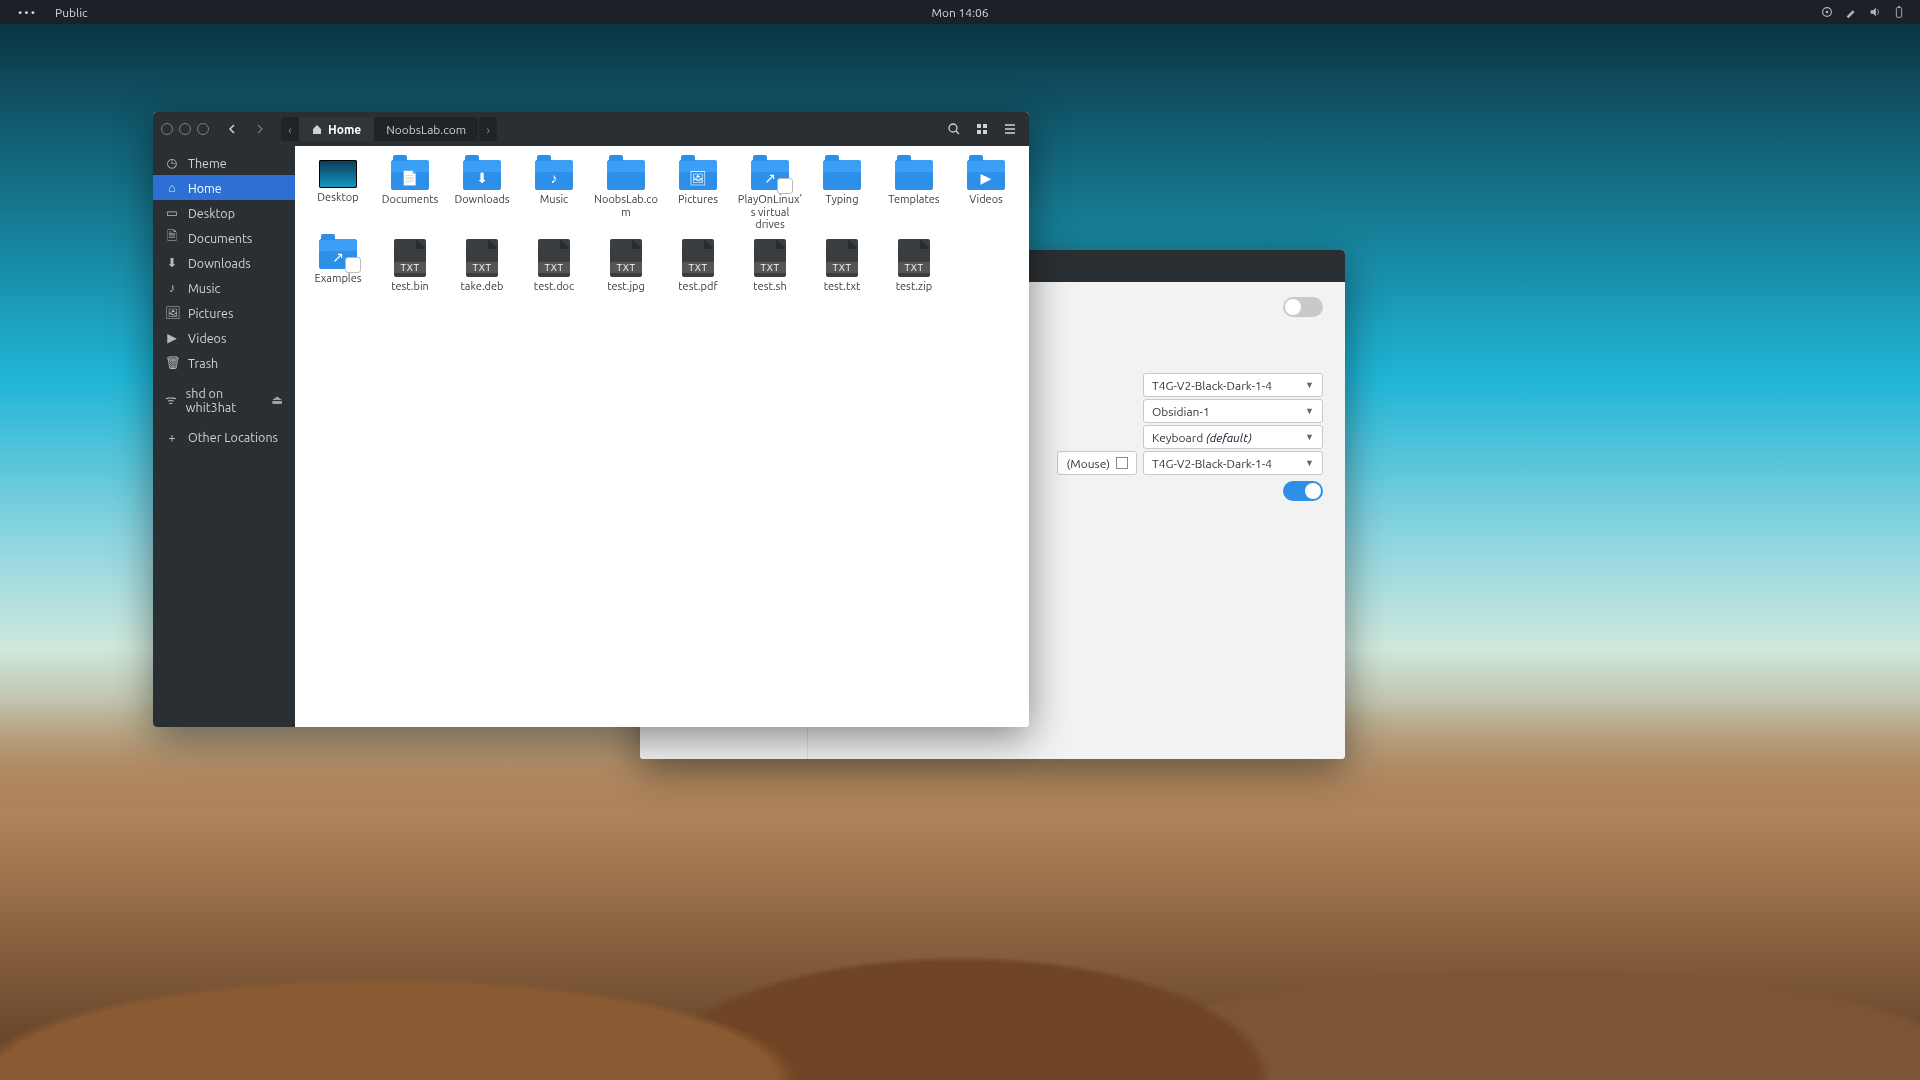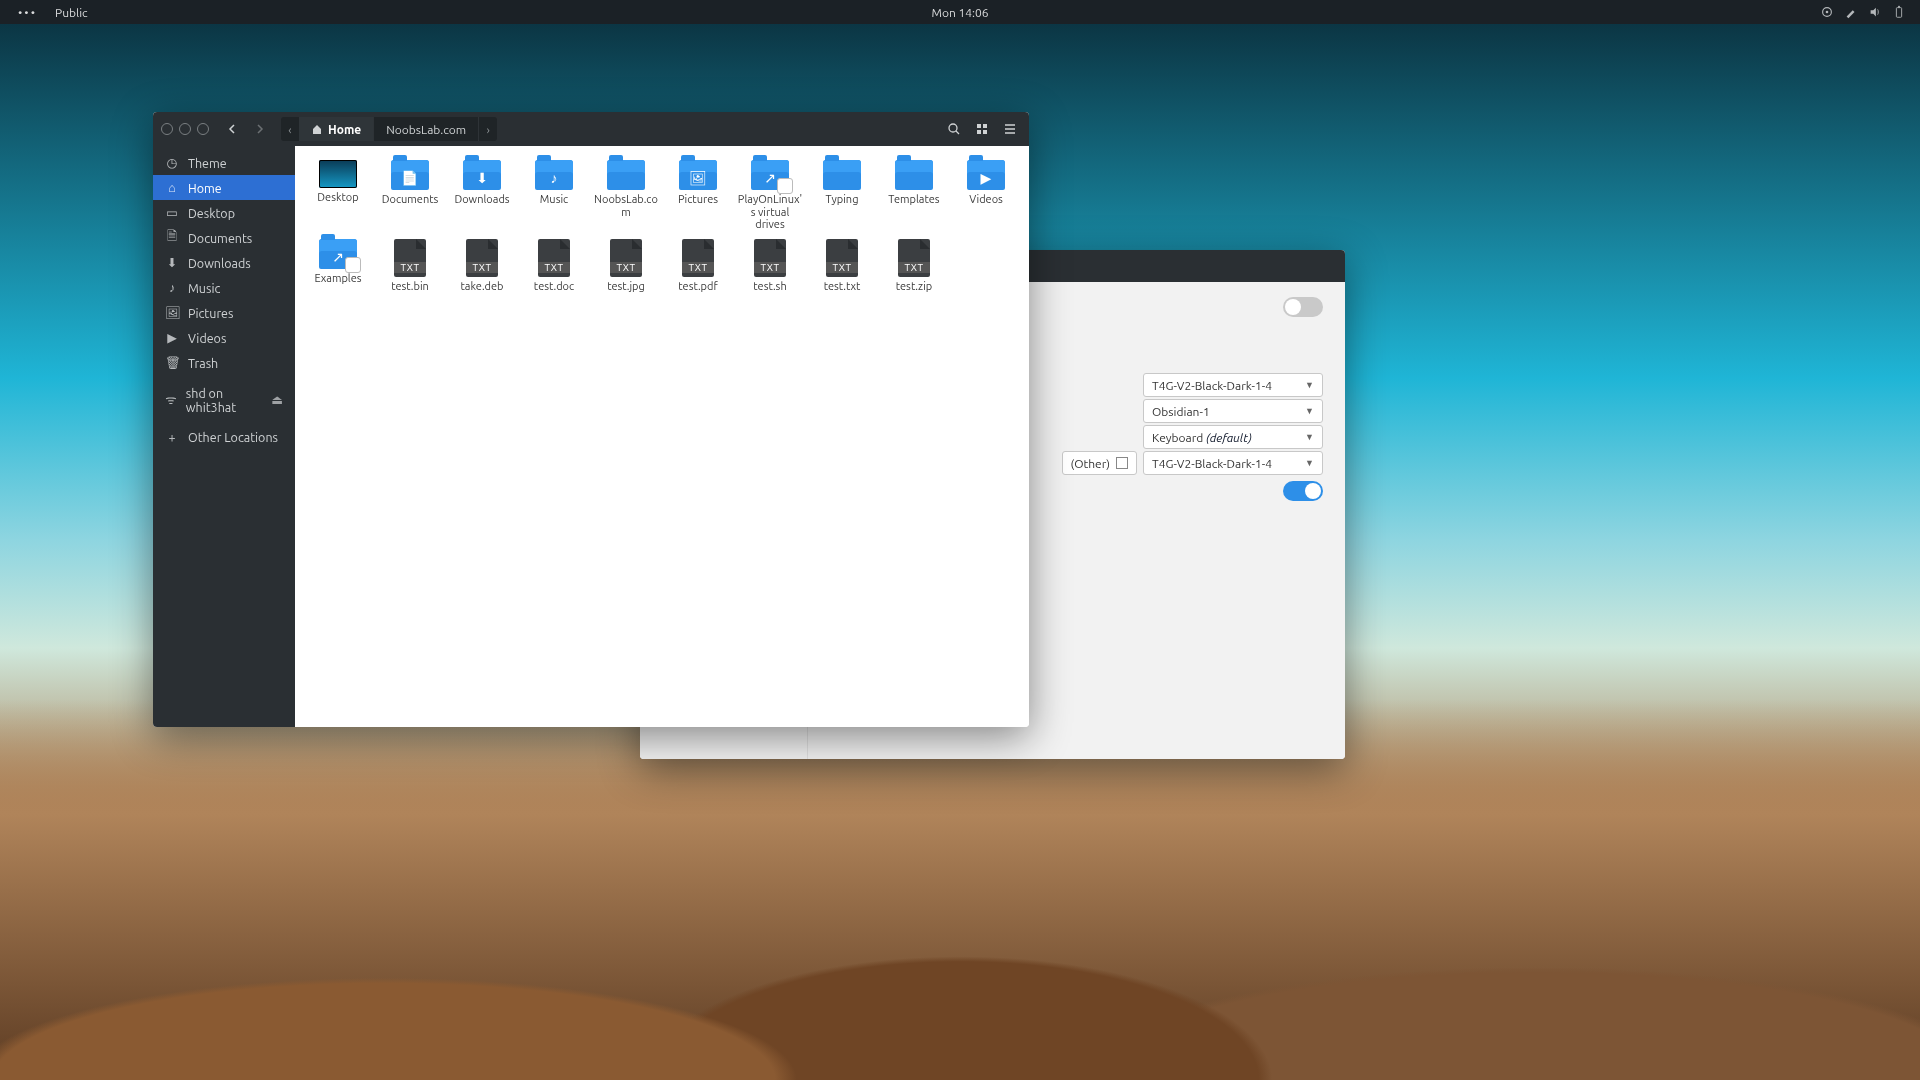--- a/index.html
+++ b/index.html
@@ -168,21 +168,21 @@
       <div class="tw-row">
         <span class="lab">Cursor</span>
         <div class="ctrl">
             <div class="combo"><span>Keyboard</span>&nbsp;<i style="font-style:italic;color:#0f172a">(default)</i><span class="caret">▼</span></div>
           </div>
       </div>
       <div class="tw-row">
         <span class="lab">Shell theme</span>
         <div class="ctrl">
           <div class="none-box">
-              <span>(Other)</span>
+              <span>(Mouse)</span>
               <span class="fic"></span>
             </div>
           <div class="combo">
               <span>T4G-V2-Black-Dark-1-4</span>
               <span class="caret">▼</span>
             </div>
         </div>
       </div>
       <div class="tw-row" style="margin-top:2px;">
         <span class="lab">Enable animations</span>

